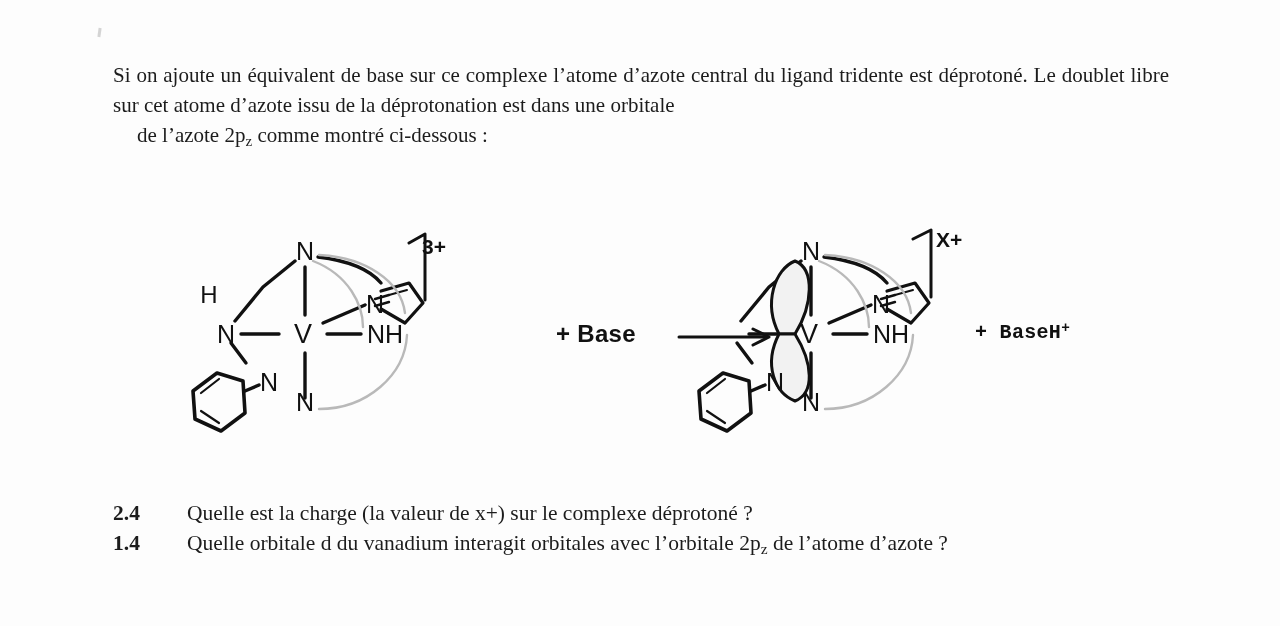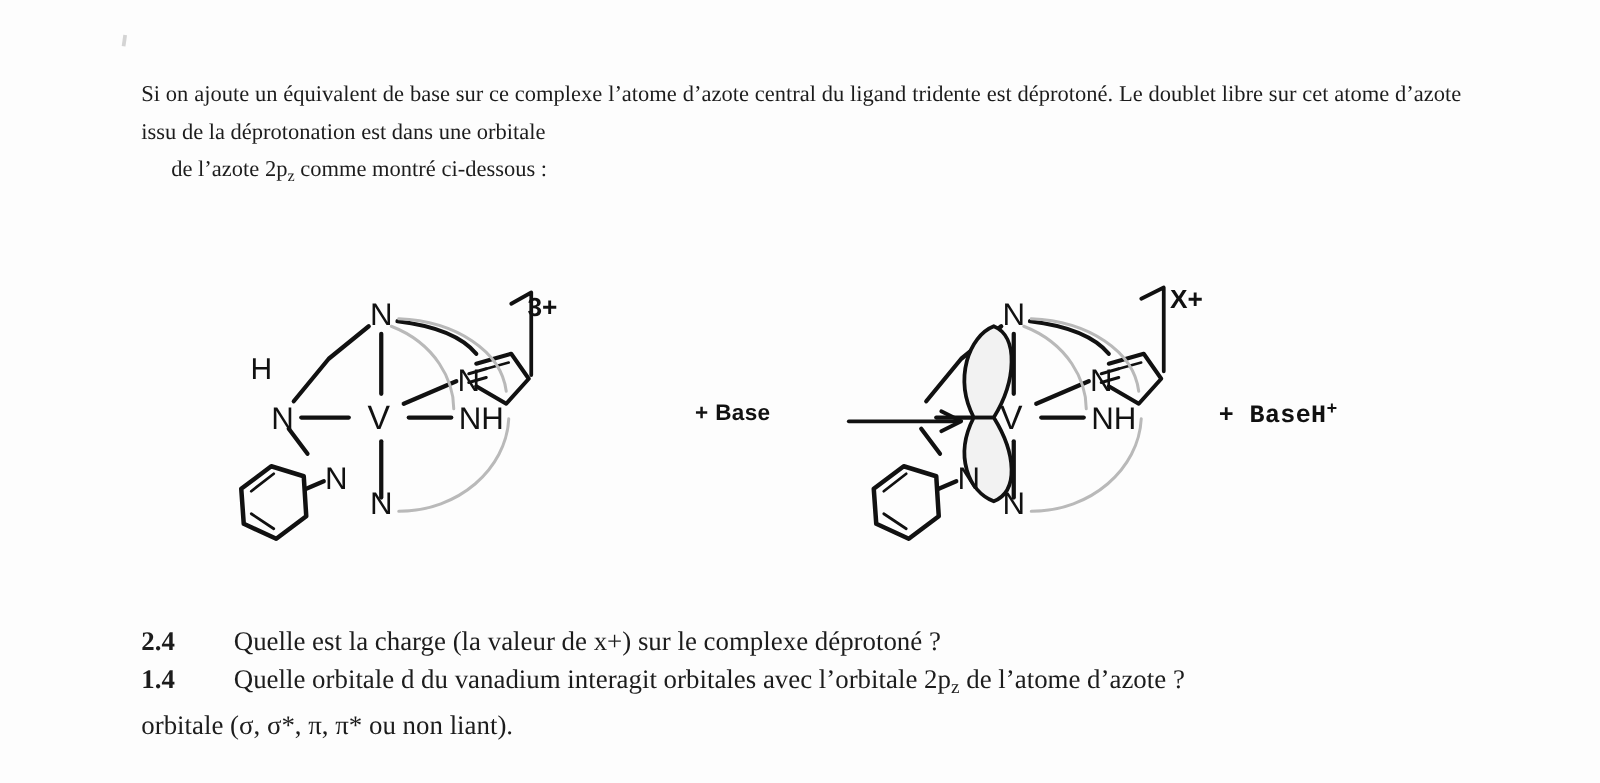--- a/index.html
+++ b/index.html
@@ -29,21 +29,21 @@
     height: 9px;
     background: #c9c9c9;
     transform: rotate(8deg);
     opacity: .8;
   }
   .para-top {
     position: absolute;
     left: 113px;
     top: 60px;
     width: 1056px;
-    font-size: 18px;
+    font-size: 21px;
     line-height: 30px;
     text-align: justify;
     text-justify: inter-word;
     color: #1c1c1c;
   }
   .para-top .last-line { display: block; margin-left: 24px; }
   sub.sm { font-size: 0.72em; vertical-align: -0.28em; }
   sup.sm { font-size: 0.72em; vertical-align: 0.45em; }
 
   
@@ -55,21 +55,21 @@
     height: 260px;
   }
   .scheme svg { display: block; }
 
   .plus-base {
     position: absolute;
     left: 443px;
     top: 125px;
     font-family: "Liberation Sans", sans-serif;
     font-weight: bold;
-    font-size: 18px;
+    font-size: 24px;
     color: #111;
     letter-spacing: .3px;
   }
   .plus-baseh {
     position: absolute;
     left: 862px;
     top: 125px;
     font-family: Liberation Mono, monospace;
     font-weight: bold;
     font-size: 20px;
@@ -248,16 +248,15 @@
   <div class="questions">
 
     <div class="q-row">
       <span class="q-num">2.4</span><span class="q-body">Quelle est la charge (la valeur de x+) sur le complexe déprotoné ?</span>
     </div>
 
     <div class="q-row">
       <span class="q-num">1.4</span><span class="q-body">Quelle orbitale d du vanadium interagit orbitales avec l’orbitale 2p</span><sub class="sm">z</sub><span class="q-body"> de l’atome d’azote ?</span>
     </div>
 
-    <div class="q-last">orbitale (σ, σ*, π,  π* ou non liant).</div>
   </div>
 
 </div>
 
 </body></html>

